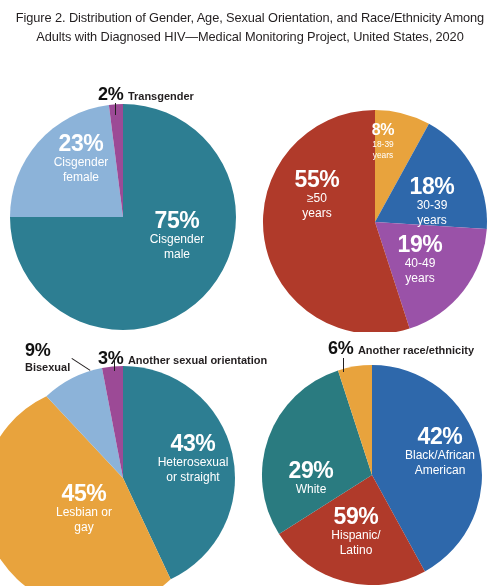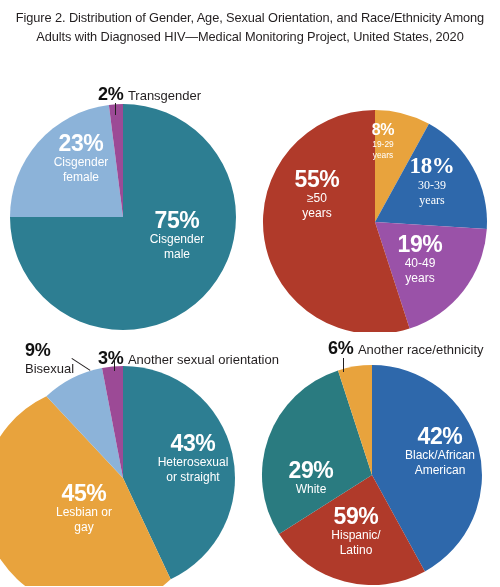--- a/index.html
+++ b/index.html
@@ -96,23 +96,23 @@
     white-space: nowrap;
     color: #111111;
   }
   .callout .pct {
     font-size: 18px;
     font-weight: bold;
     letter-spacing: -0.3px;
     color: #111111;
   }
   .callout .nm {
-    font-size: 13px;
+    font-size: 11px;
     color: #231f20;
-    font-weight: normal;
+    font-weight: bold;
   }
   .callout-stack .pct { display: block; text-align: left; }
   .callout-stack .nm  { display: block; text-align: left; }
 
   .leader {
     position: absolute;
     background: #231f20;
   }
 </style>
 </head>
@@ -168,25 +168,25 @@
 
             <path fill="#9a52a8" d="M 0 0 L 111.79 7.03 A 112 112 0 0 1 34.61 106.51 Z"></path>
 
             <path fill="#b03a2a" d="M 0 0 L 34.61 106.51 A 112 112 0 1 1 0 -112 Z"></path>
           </g>
         </svg>
       </div>
 
       <div class="slice-label" style="left:104px; top:44px; width:58px;">
         <span class="pct small">8%</span>
-        <span class="nm tiny">19-29</span>
+        <span class="nm tiny">18-39</span>
         <span class="nm tiny">years</span>
       </div>
 
-      <div class="slice-label" style="left:146px; top:76px; width:72px;font-family:Liberation Serif, serif;">
+      <div class="slice-label" style="left:146px; top:96px; width:72px;">
         <span class="pct">18%</span>
         <span class="nm">30-39</span>
         <span class="nm">years</span>
       </div>
 
       <div class="slice-label" style="left:134px; top:154px; width:72px;">
         <span class="pct">19%</span>
         <span class="nm">40-49</span>
         <span class="nm">years</span>
       </div>

